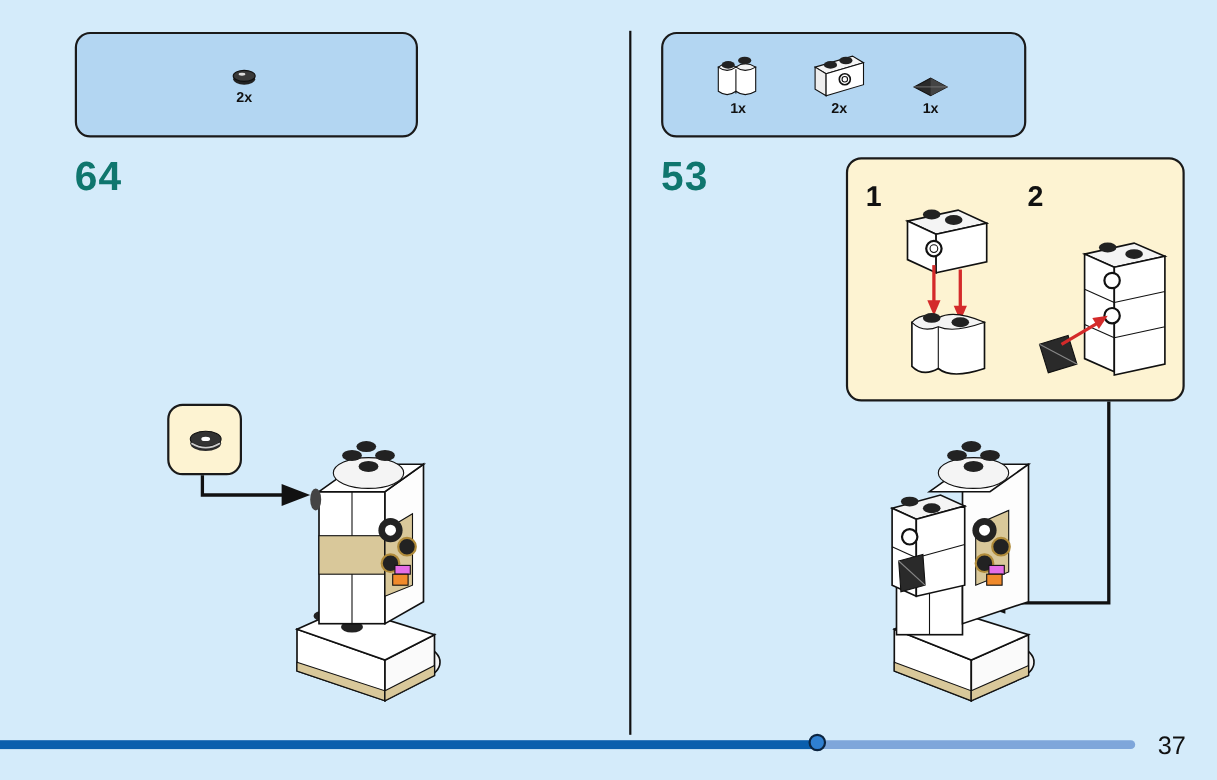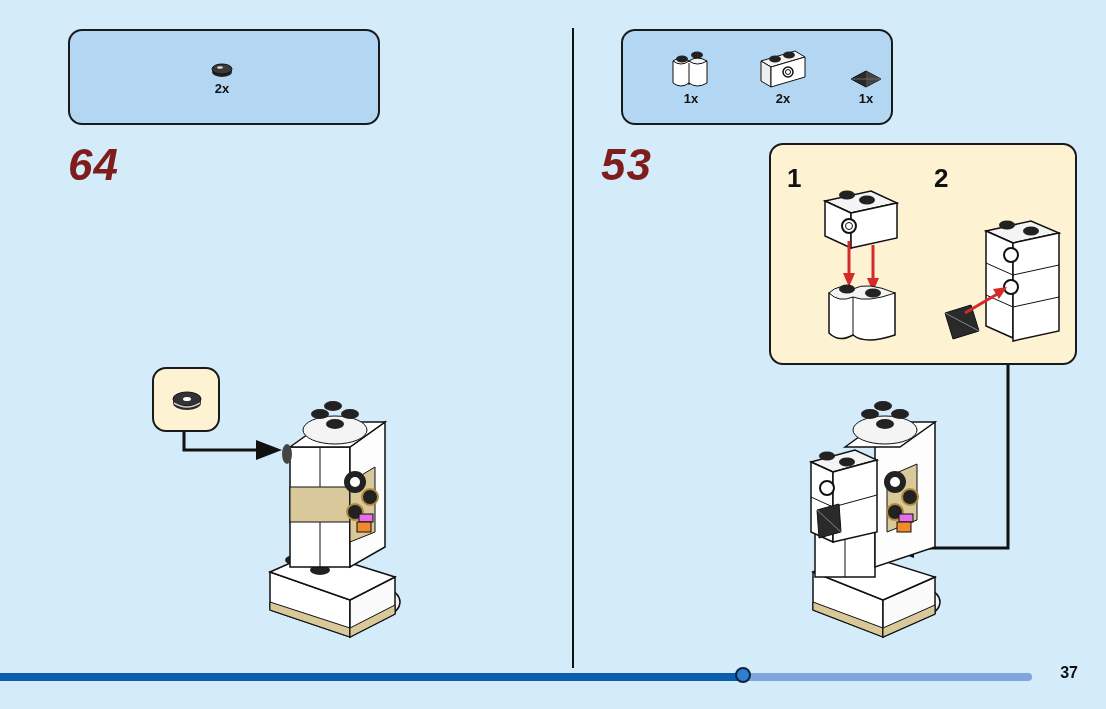--- a/index.html
+++ b/index.html
@@ -1,27 +1,27 @@
 <!DOCTYPE html>
 <html><head>
 <meta charset="utf-8">
 <style>
   html,body{margin:0;padding:0;}
   body{width:1106px;height:709px;background:#d4ebfa;position:relative;overflow:hidden;font-family:"Liberation Sans",sans-serif;color:#111;}
   .parts-box{position:absolute;background:#b3d6f2;border:2px solid #1a1a1a;border-radius:14px;box-sizing:border-box;}
   .part{position:absolute;display:flex;flex-direction:column;align-items:center;}
   .part .qty{font-size:13px;font-weight:bold;color:#111;margin-top:2px;}
-  .step-num{position:absolute;font-size:44px;font-weight:bold;color:#7f1d1d;letter-spacing:1px;font-style:italic;}
+  .step-num{position:absolute;font-size:37px;font-weight:bold;color:#0f766e;letter-spacing:1px;}
   .divider{position:absolute;left:572px;top:28px;width:2px;height:640px;background:#111;}
   .callout{position:absolute;background:#fdf3d2;border:2px solid #1a1a1a;border-radius:14px;box-sizing:border-box;}
   .sub-num{position:absolute;font-size:26px;font-weight:bold;color:#111;}
   .progress-track{position:absolute;left:0;top:673px;width:1032px;height:8px;background:#7ea6da;border-radius:0 4px 4px 0;}
   .progress-fill{position:absolute;left:0;top:0;height:8px;background:#0a5ead;}
   .progress-knob{position:absolute;top:-6px;width:16px;height:16px;border-radius:50%;background:#2f7fd0;border:2px solid #0b2440;box-sizing:border-box;margin-left:-8px;}
-  .page-number{position:absolute;right:28px;top:664px;font-size:16px;font-weight:bold;color:#111;}
+  .page-number{position:absolute;right:28px;top:664px;font-size:23px;font-weight:normal;color:#111;}
   svg{position:absolute;overflow:visible;}
 </style>
 </head>
 <body>
 
 <div class="parts-box" style="left:68px;top:29px;width:312px;height:96px;">
   <div class="part" style="left:140px;top:30px;">
     <svg style="position:relative;" width="24" height="18" viewBox="0 0 24 18">
       <ellipse cx="12" cy="11" rx="10" ry="5" fill="#222"></ellipse>
       <ellipse cx="12" cy="8" rx="10" ry="5" fill="#3a3a3a" stroke="#111" stroke-width="1"></ellipse>
@@ -76,21 +76,21 @@
   <ellipse cx="55" cy="22" rx="9" ry="5" fill="#222"></ellipse>
   <ellipse cx="68" cy="14" rx="9" ry="5" fill="#222"></ellipse>
   <ellipse cx="85" cy="22" rx="9" ry="5" fill="#222"></ellipse>
   <ellipse cx="70" cy="32" rx="9" ry="5" fill="#222"></ellipse>
 
   <ellipse cx="22" cy="62" rx="5" ry="10" fill="#444"></ellipse>
 </svg>
 
 <div class="divider"></div>
 
-<div class="parts-box" style="left:601px;top:29px;width:272px;height:96px;margin-left:20px;">
+<div class="parts-box" style="left:601px;top:29px;width:332px;height:96px;">
   <div class="part" style="left:44px;top:18px;">
     <svg style="position:relative;" width="48" height="40" viewBox="0 0 48 40">
       <path d="M6 12 L6 34 Q14 40 22 34 Q30 40 40 34 L40 12 Z" fill="#fff" stroke="#111"></path>
       <path d="M6 12 Q14 6 22 12 Q30 6 40 12 Q30 18 22 12 Q14 18 6 12Z" fill="#f4f4f4" stroke="#111"></path>
       <ellipse cx="15" cy="10" rx="6" ry="3.5" fill="#222"></ellipse>
       <ellipse cx="30" cy="6" rx="6" ry="3.5" fill="#222"></ellipse>
       <line x1="22" y1="14" x2="22" y2="36" stroke="#111"></line>
     </svg>
     <span class="qty">1x</span>
   </div>

